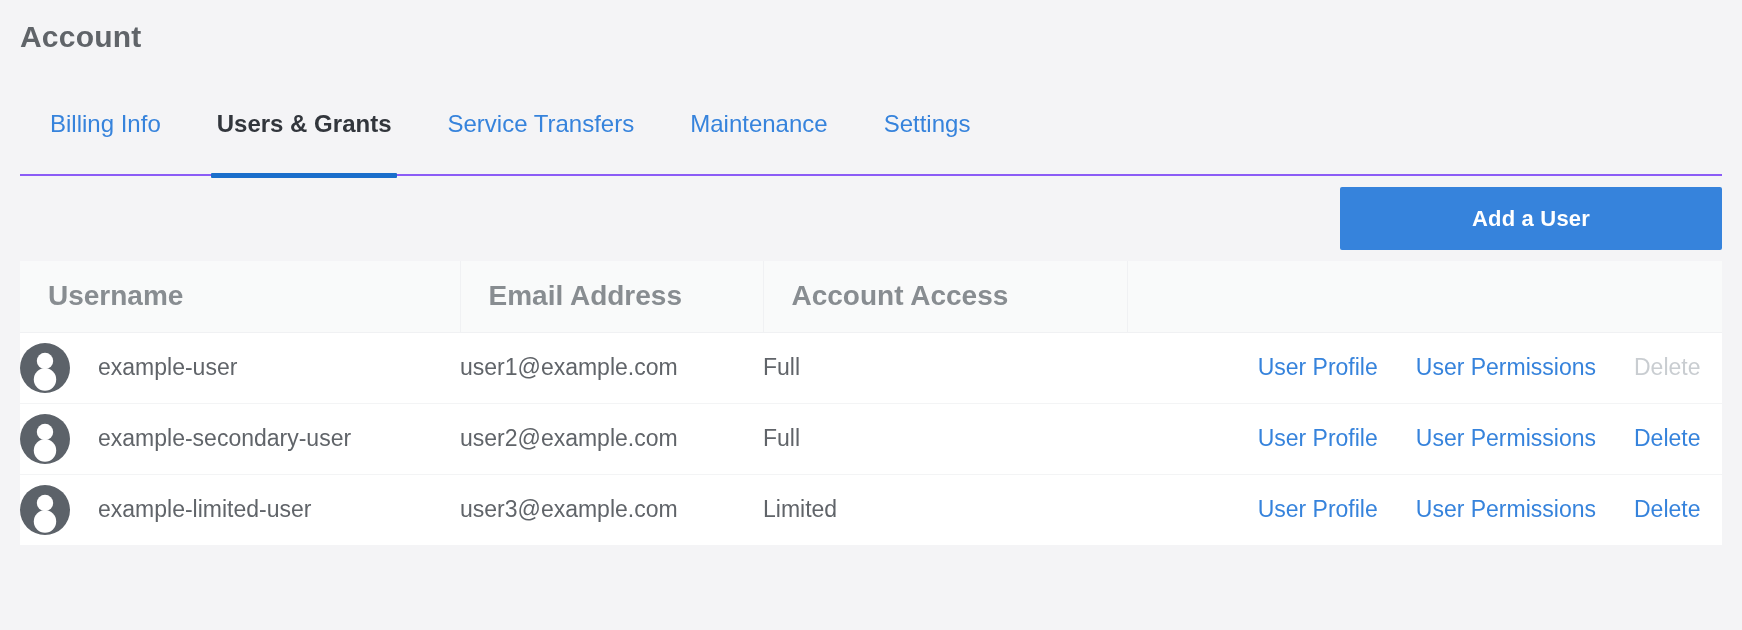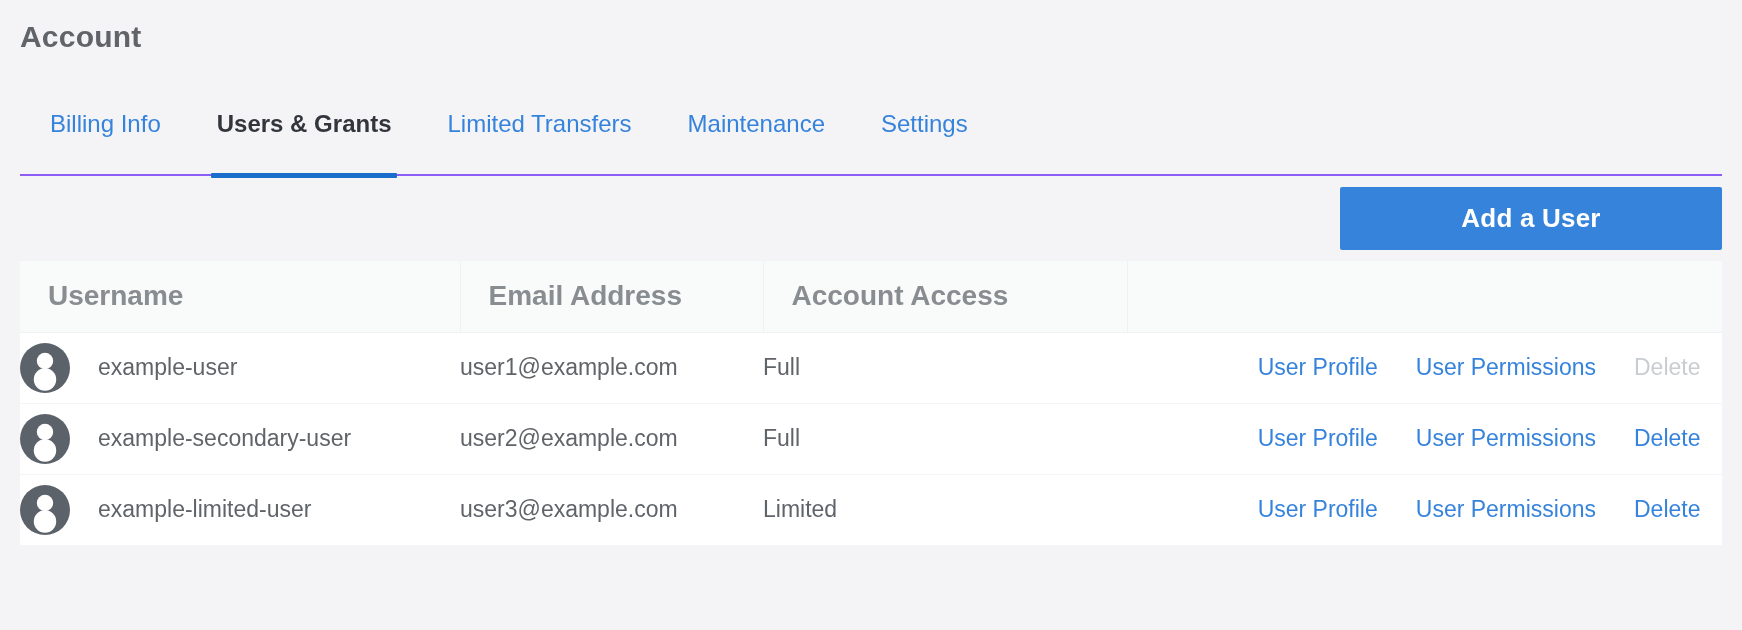--- a/index.html
+++ b/index.html
@@ -78,21 +78,21 @@
     height: 83px;
     display: flex;
     align-items: center;
     justify-content: flex-end;
   }
   .add-user-button {
     background: #3683dc;
     color: #ffffff;
     border: none;
     font-family: "Liberation Sans", sans-serif;
-    font-size: 26px;
+    font-size: 22px;
     font-weight: bold;
     height: 63px;
     width: 382px;
     cursor: pointer;
     border-radius: 2px;
     letter-spacing: 0.2px;
   }
 
   
   .user-table {
@@ -184,21 +184,21 @@
   <h1 class="page-title">Account</h1>
 
   <nav class="tab-bar">
     <div class="tab">
       <span>Billing Info</span>
     </div>
     <div class="tab active">
       <span>Users &amp; Grants</span>
     </div>
     <div class="tab">
-      <span>Limited Transfers</span>
+      <span>Service Transfers</span>
     </div>
     <div class="tab">
       <span>Maintenance</span>
     </div>
     <div class="tab">
       <span>Settings</span>
     </div>
   </nav>
 
   <div class="action-bar">

